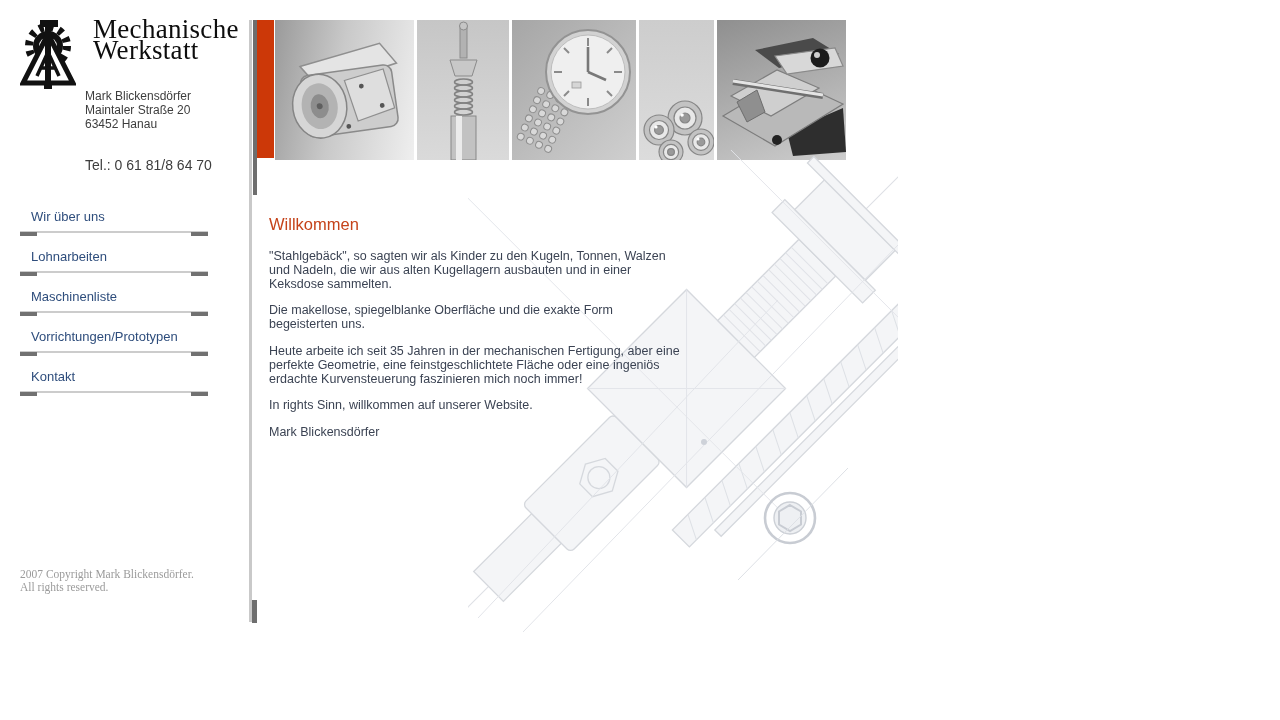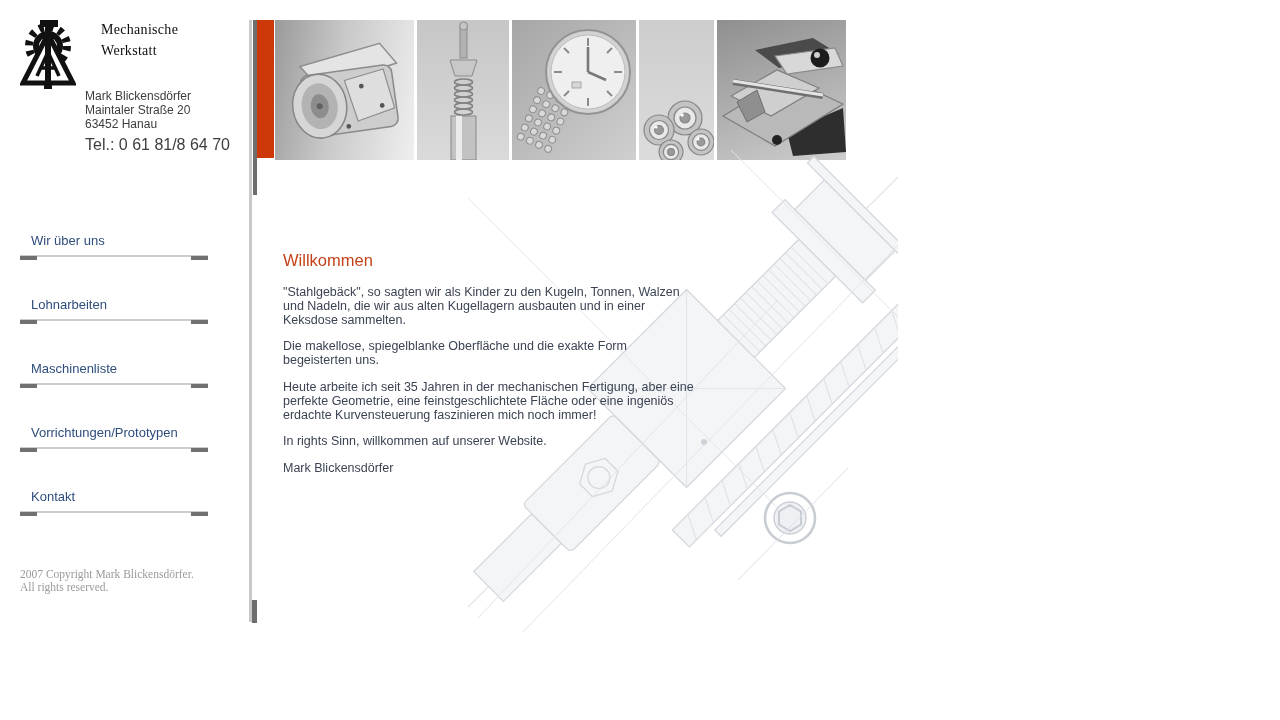--- a/index.html
+++ b/index.html
@@ -1,29 +1,29 @@
 <!DOCTYPE html>
 <html><head>
 <meta charset="utf-8">
 <style>
   html,body{margin:0;padding:0;background:#ffffff;}
   body{font-family:"Liberation Sans",sans-serif;-webkit-font-smoothing:antialiased;}
   #page{position:relative;width:1280px;height:720px;background:#fff;overflow:hidden;}
 
   
   .brand-logo{position:absolute;left:20px;top:18px;width:56px;height:72px;}
-  .brand-title{position:absolute;left:101px;top:19px;font-family:"Liberation Serif",serif;
-    font-size:14px;line-height:21px;color:#0d0d0d;white-space:pre-line;letter-spacing:.3px;}
+  .brand-title{position:absolute;left:93px;top:19px;font-family:"Liberation Serif",serif;
+    font-size:27px;line-height:21px;color:#0d0d0d;white-space:pre-line;letter-spacing:.3px;}
   .brand-address{position:absolute;left:85px;top:89px;font-size:12px;line-height:14px;
     color:#3d3d3d;white-space:pre-line;}
-  .brand-phone{position:absolute;left:85px;top:136px;font-size:16px;color:#3d3d3d;}
+  .brand-phone{position:absolute;left:85px;top:157px;font-size:14px;color:#3d3d3d;}
 
   .nav{position:absolute;left:20px;top:205px;width:188px;}
   .nav-item{height:40px;cursor:pointer;}
-  .nav-label{display:block;padding:4px 0 0 11px;font-size:13px;color:#2e4d7c;margin-top:24px;}
+  .nav-label{display:block;padding:4px 0 0 11px;font-size:13px;color:#2e4d7c;}
   .nav-divider{position:relative;margin-top:7px;height:5px;}
   .nav-divider .line{position:absolute;left:0;right:0;top:0;height:2px;background:#cccccc;}
   .nav-divider .cap{position:absolute;top:1px;width:17px;height:4px;background:#717171;}
   .nav-divider .cap.l{left:0;} .nav-divider .cap.r{right:0;}
 
   .footer{position:absolute;left:20px;top:568px;font-family:"Liberation Serif",serif;
     font-size:11.5px;line-height:13px;color:#9b9b9b;}
   .footer .block{white-space:pre-line;margin-bottom:10px;}
 
   
@@ -36,21 +36,21 @@
   .photo{position:absolute;top:20px;height:140px;overflow:hidden;}
   .photo svg{display:block;}
   .ph1{left:275px;width:139px;background:linear-gradient(100deg,#9a9a9a 0%,#c9c9c9 45%,#efefef 100%);}
   .ph2{left:417px;width:92px;background:linear-gradient(180deg,#c6c6c6,#dadada);}
   .ph3{left:512px;width:124px;background:linear-gradient(135deg,#a6a6a6,#cfcfcf);}
   .ph4{left:639px;width:75px;background:linear-gradient(180deg,#cdcdcd,#dcdcdc);}
   .ph5{left:717px;width:129px;background:linear-gradient(160deg,#8f8f8f,#cdcdcd);}
 
   
   .watermark{position:absolute;left:468px;top:150px;width:430px;height:482px;z-index:0;}
-  .main{position:absolute;left:283px;top:215px;width:420px;z-index:2;margin-top:36px;}
+  .main{position:absolute;left:269px;top:215px;width:420px;z-index:2;}
   .main h1{margin:0 0 16px 0;font-size:16.5px;font-weight:normal;color:#c5431a;}
   .para{margin:0 0 13px 0;font-size:12.5px;line-height:13.8px;color:#3b4353;white-space:pre-line;}
 </style>
 </head>
 <body>
 
 <div id="page">
 
   <div>
 

